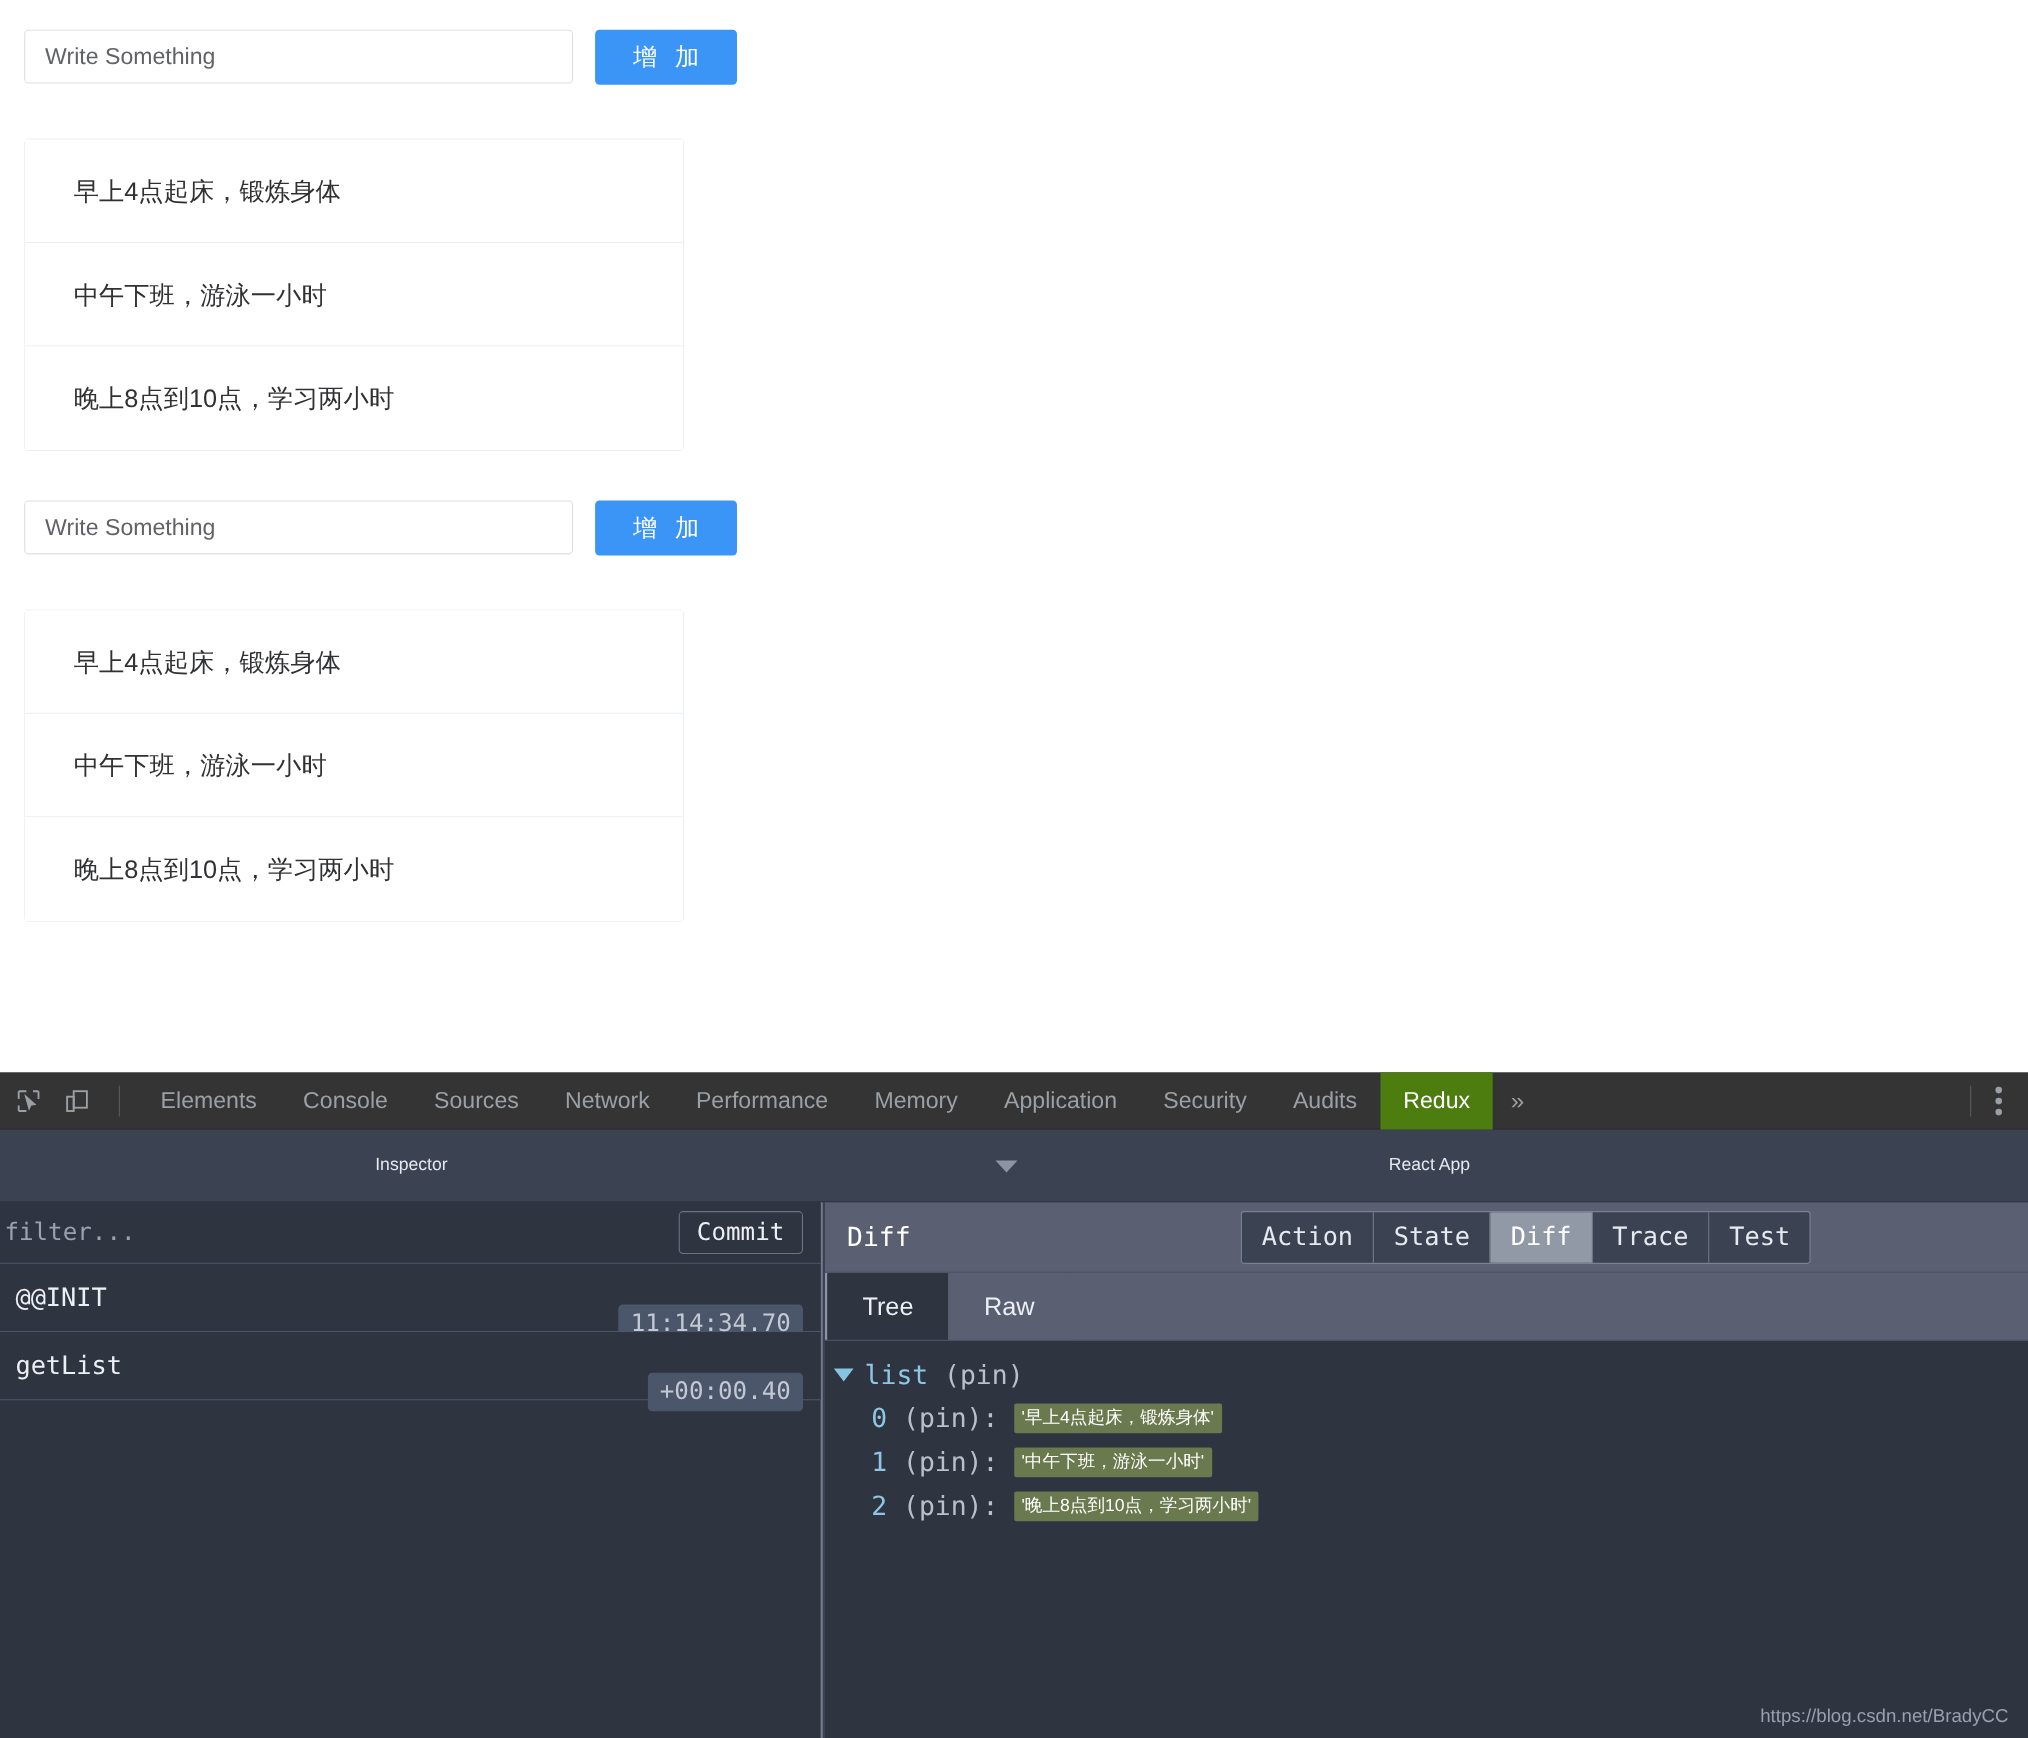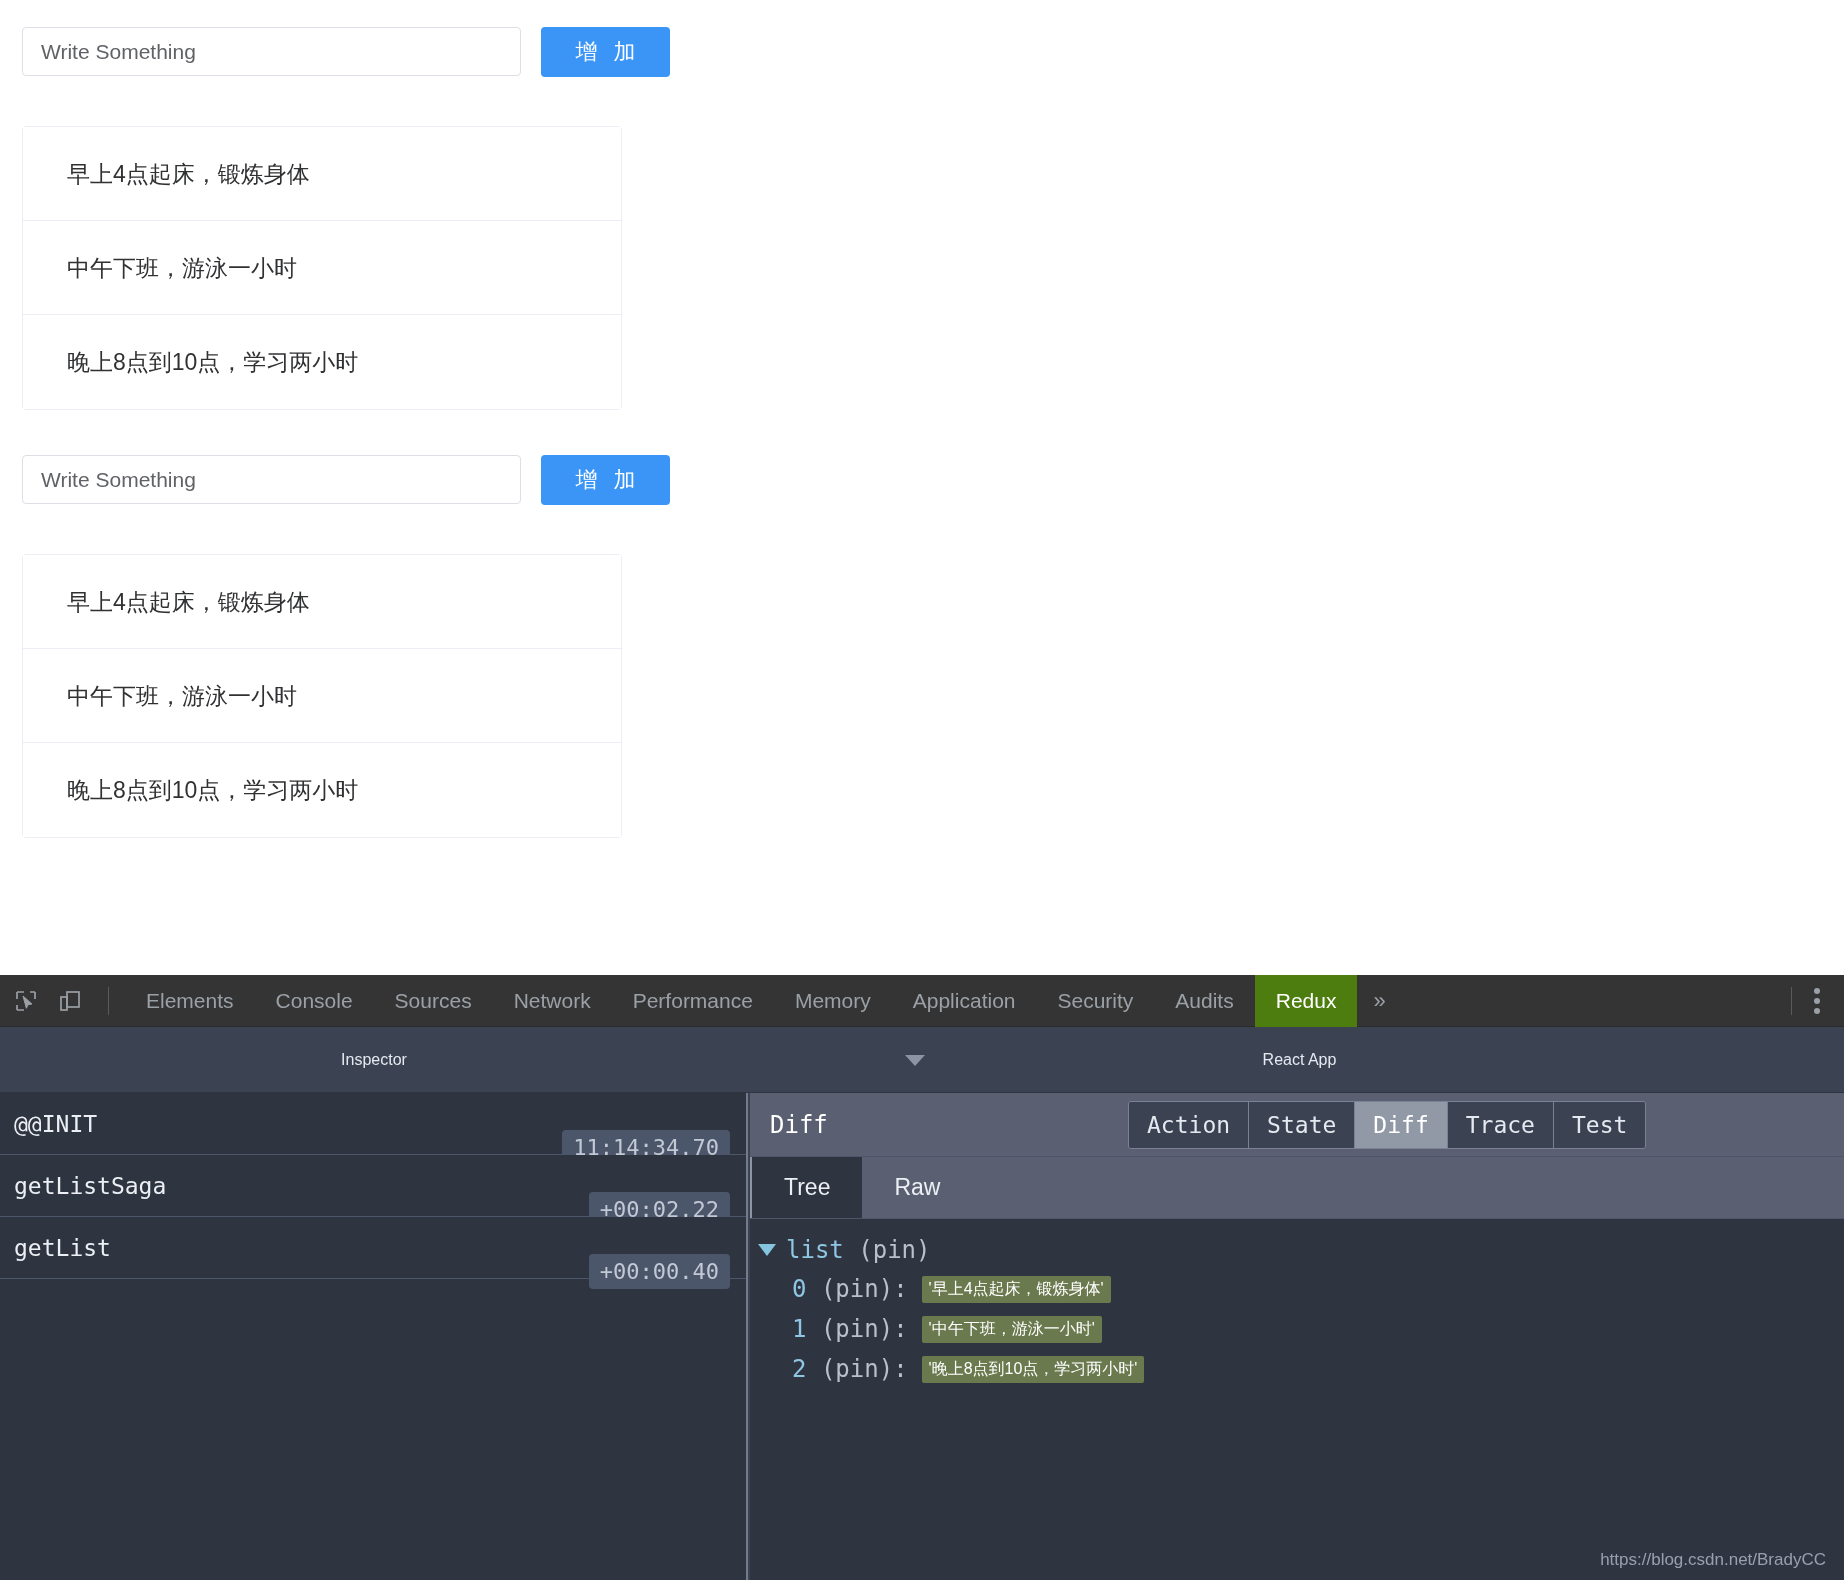--- a/index.html
+++ b/index.html
@@ -433,28 +433,28 @@
   <div class="rx-header">
     <div class="rx-header-title rx-title-left">Inspector</div>
     <div class="rx-caret"></div>
     <div class="rx-header-title rx-title-right">React App</div>
   </div>
 
   <div class="rx-body">
 
     <div class="rx-left">
 
+      <div class="rx-filterbar">
+        <input class="rx-filter-input" type="text" placeholder="filter..." style="">
+        <button class="rx-commit-btn">Commit</button>
+      </div>
 
       <div class="rx-action-row">
         <span class="rx-action-name">@@INIT</span>
         <span class="rx-action-time">11:14:34.70</span>
-      </div>
-      <div class="rx-action-row">
-        <span class="rx-action-name">getListSaga</span>
-        <span class="rx-action-time">+00:02.22</span>
       </div>
       <div class="rx-action-row">
         <span class="rx-action-name">getList</span>
         <span class="rx-action-time">+00:00.40</span>
       </div>
 
     </div>
 
     <div class="rx-right">
 

